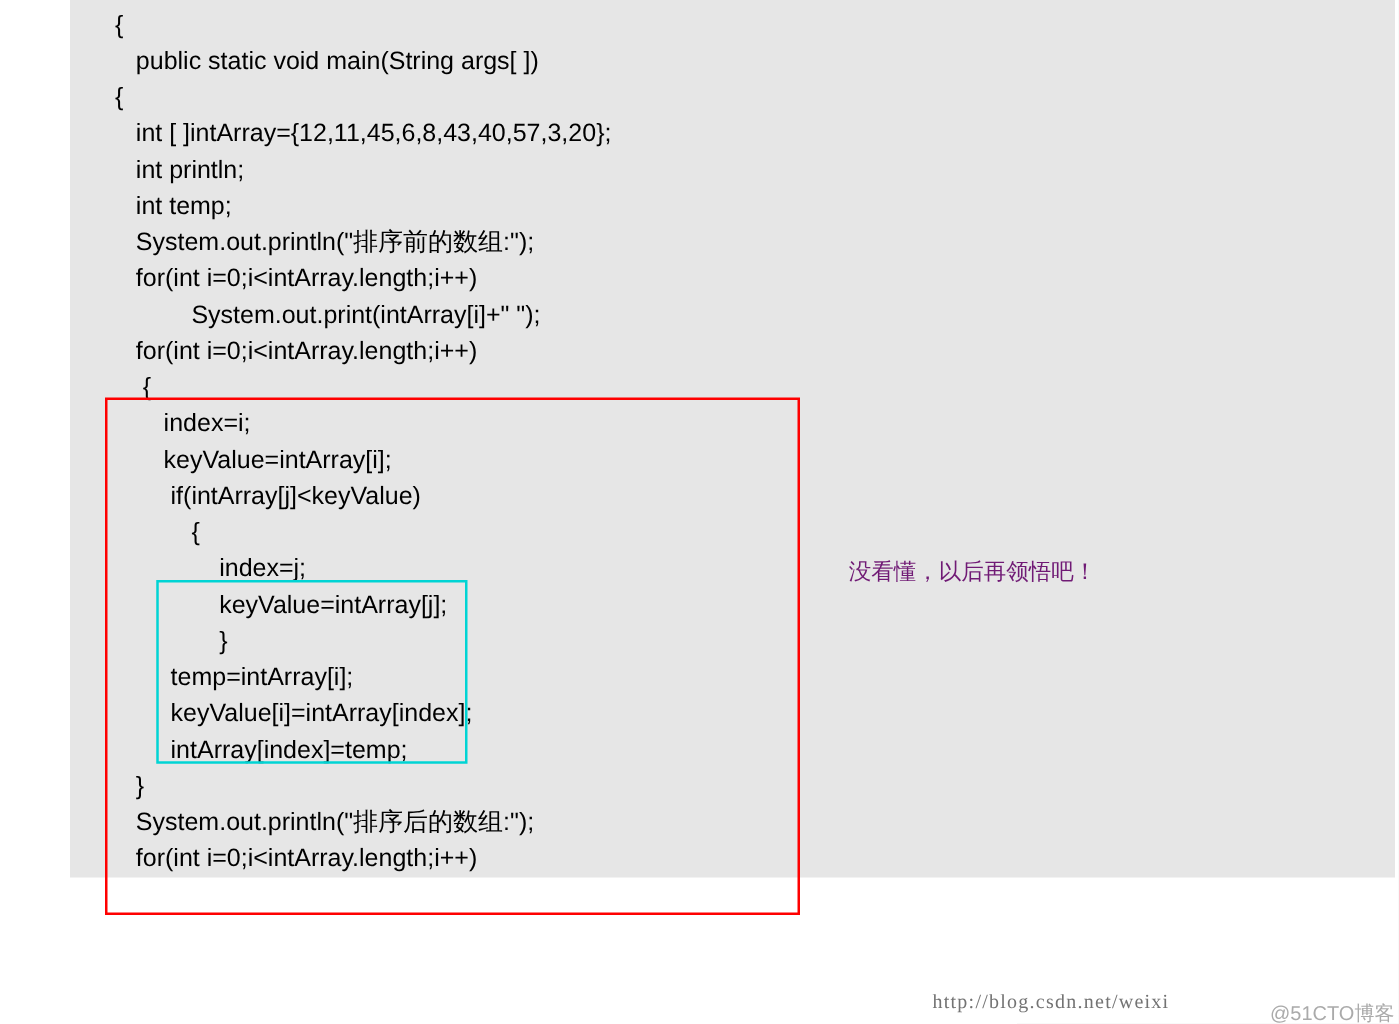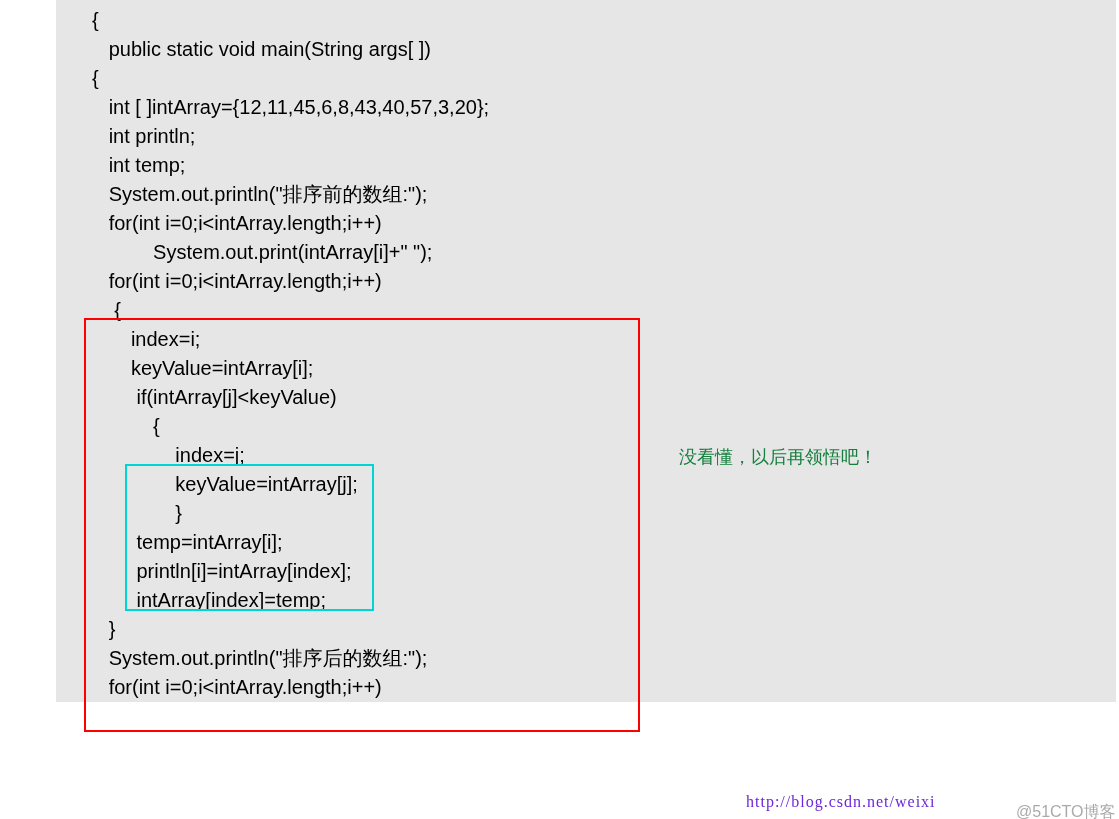--- a/index.html
+++ b/index.html
@@ -27,27 +27,27 @@
       border: 2px solid #ff0000;
       pointer-events: none;
     }
     .cyan-box {
       position: absolute;
       border: 2px solid #00d4d4;
       pointer-events: none;
     }
     .comment {
       position: absolute;
-      color: #15803d;
+      color: #701a75;
       font-family: "Microsoft YaHei", sans-serif;
       font-size: 18px;
     }
     .watermark-url {
       position: absolute;
-      color: #6d28d9;
+      color: #737373;
       font-family: "SimSun", serif;
       font-size: 16px;
       letter-spacing: 1px;
     }
     .watermark-copy {
       position: absolute;
       color: #aaaaaa;
       font-size: 16px;
     }
   </style>
@@ -67,21 +67,21 @@
   <div class="line">   for(int i=0;i&lt;intArray.length;i++)</div>
   <div class="line">    {</div>
   <div class="line">       index=i;</div>
   <div class="line">       keyValue=intArray[i];</div>
   <div class="line">        if(intArray[j]&lt;keyValue)</div>
   <div class="line">           {</div>
   <div class="line">               index=j;</div>
   <div class="line">               keyValue=intArray[j];</div>
   <div class="line">               }</div>
   <div class="line">        temp=intArray[i];</div>
-  <div class="line">        println[i]=intArray[index];</div>
+  <div class="line">        keyValue[i]=intArray[index];</div>
   <div class="line">        intArray[index]=temp;</div>
   <div class="line">   }</div>
   <div class="line"></div>
   <div class="line">   System.out.println("排序后的数组:");</div>
   <div class="line">   for(int i=0;i&lt;intArray.length;i++)</div>
 
   <div class="red-box" style="left:28px; top:318px; width:556px; height:414px;"></div>
   <div class="cyan-box" style="left:69px; top:464px; width:249px; height:147px;"></div>
 
   <div class="comment" style="left:623px; top:444px;">没看懂，以后再领悟吧！</div>

